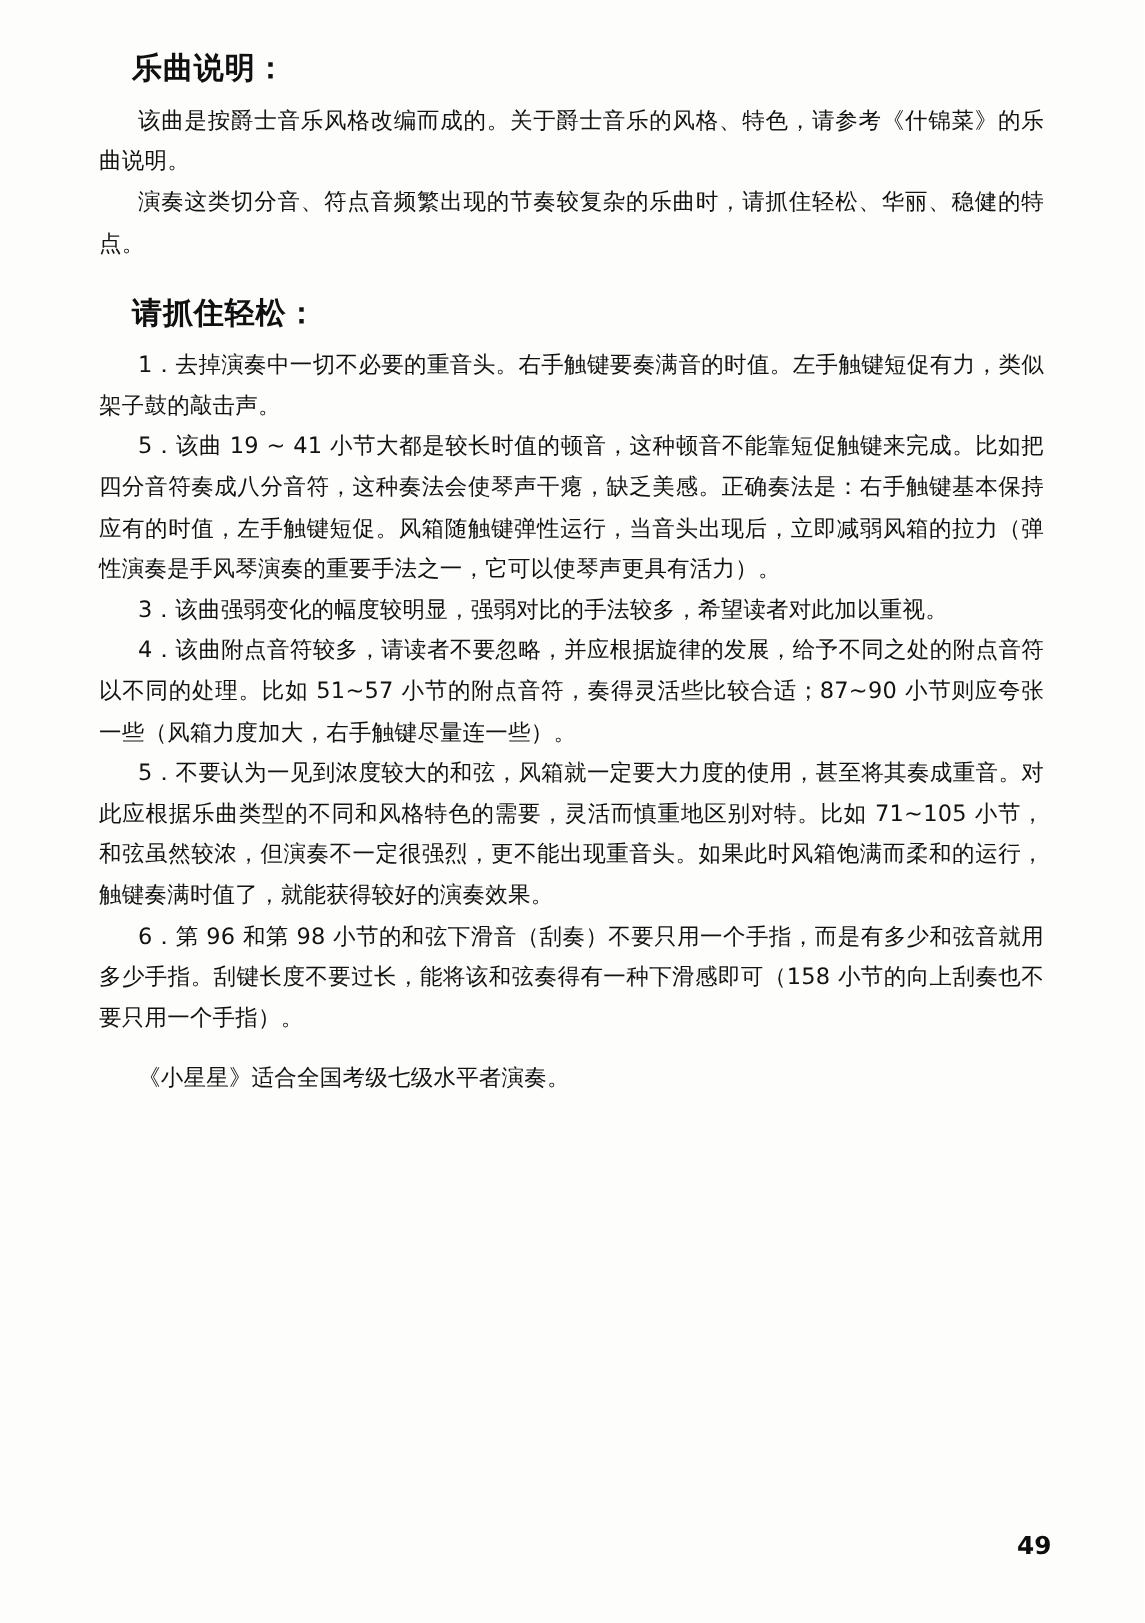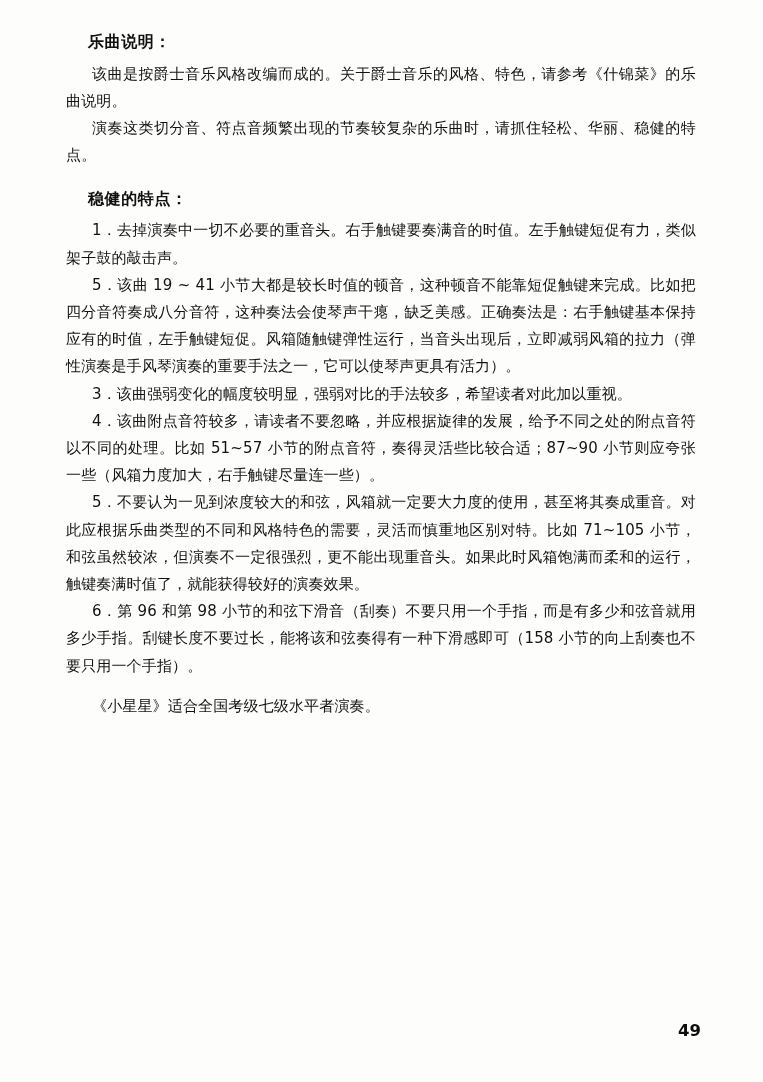--- a/index.html
+++ b/index.html
@@ -32,21 +32,21 @@
   }
   .content {
     position: absolute;
     left: 66px;
     top: 30px;
     width: 630px;
   }
   .heading {
     font-family: "DejaVu Sans", "Liberation Sans", sans-serif;
     font-weight: bold;
-    font-size: 16px;
+    font-size: 20px;
     color: #101010;
     letter-spacing: 0.6px;
     margin: 0 0 6px 0;
     padding-left: 22px;
     line-height: 1.55;
   }
   .heading2 {
     margin-top: 17px;
   }
   .para {
@@ -84,21 +84,21 @@
   <div class="scan"></div>
 
   <div class="content">
 
     <h2 class="heading">乐曲说明：</h2>
 
     <p class="para">该曲是按爵士音乐风格改编而成的。关于爵士音乐的风格、特色，请参考《什锦菜》的乐曲说明。</p>
 
     <p class="para">演奏这类切分音、符点音频繁出现的节奏较复杂的乐曲时，请抓住轻松、华丽、稳健的特点。</p>
 
-    <h2 class="heading heading2">稳健的特点：</h2>
+    <h2 class="heading heading2">请抓住轻松：</h2>
 
     <p class="para item">1．去掉演奏中一切不必要的重音头。右手触键要奏满音的时值。左手触键短促有力，类似架子鼓的敲击声。</p>
 
     <p class="para item">5．该曲 19 ~ 41 小节大都是较长时值的顿音，这种顿音不能靠短促触键来完成。比如把四分音符奏成八分音符，这种奏法会使琴声干瘪，缺乏美感。正确奏法是：右手触键基本保持应有的时值，左手触键短促。风箱随触键弹性运行，当音头出现后，立即减弱风箱的拉力（弹性演奏是手风琴演奏的重要手法之一，它可以使琴声更具有活力）。</p>
 
     <p class="para item">3．该曲强弱变化的幅度较明显，强弱对比的手法较多，希望读者对此加以重视。</p>
 
     <p class="para item">4．该曲附点音符较多，请读者不要忽略，并应根据旋律的发展，给予不同之处的附点音符以不同的处理。比如 51~57 小节的附点音符，奏得灵活些比较合适；87~90 小节则应夸张一些（风箱力度加大，右手触键尽量连一些）。</p>
 
     <p class="para item">5．不要认为一见到浓度较大的和弦，风箱就一定要大力度的使用，甚至将其奏成重音。对此应根据乐曲类型的不同和风格特色的需要，灵活而慎重地区别对特。比如 71~105 小节，和弦虽然较浓，但演奏不一定很强烈，更不能出现重音头。如果此时风箱饱满而柔和的运行，触键奏满时值了，就能获得较好的演奏效果。</p>

